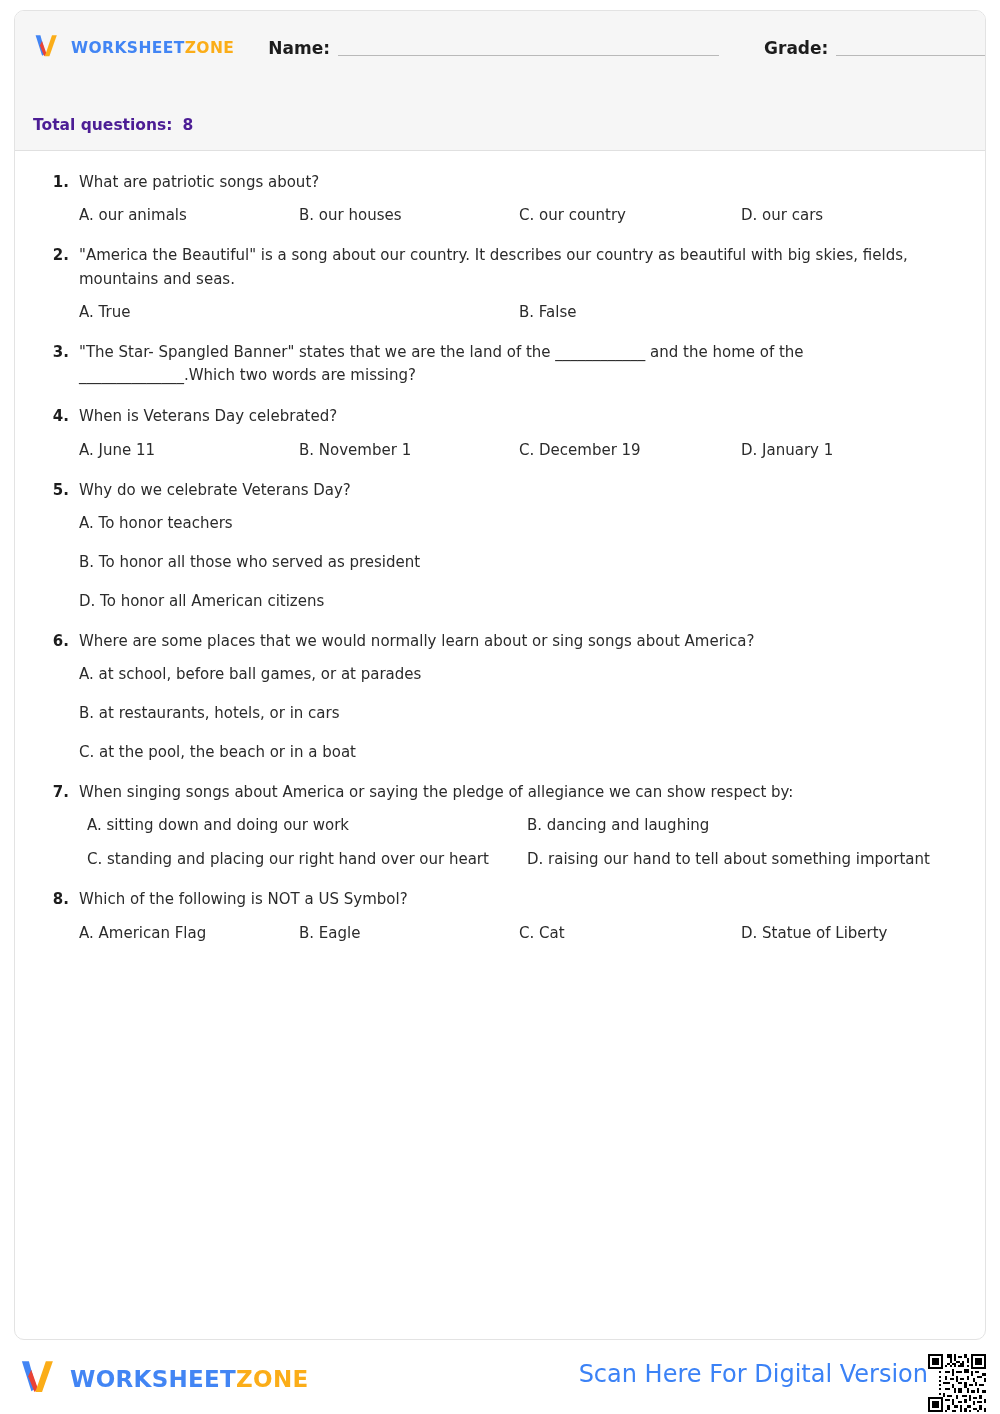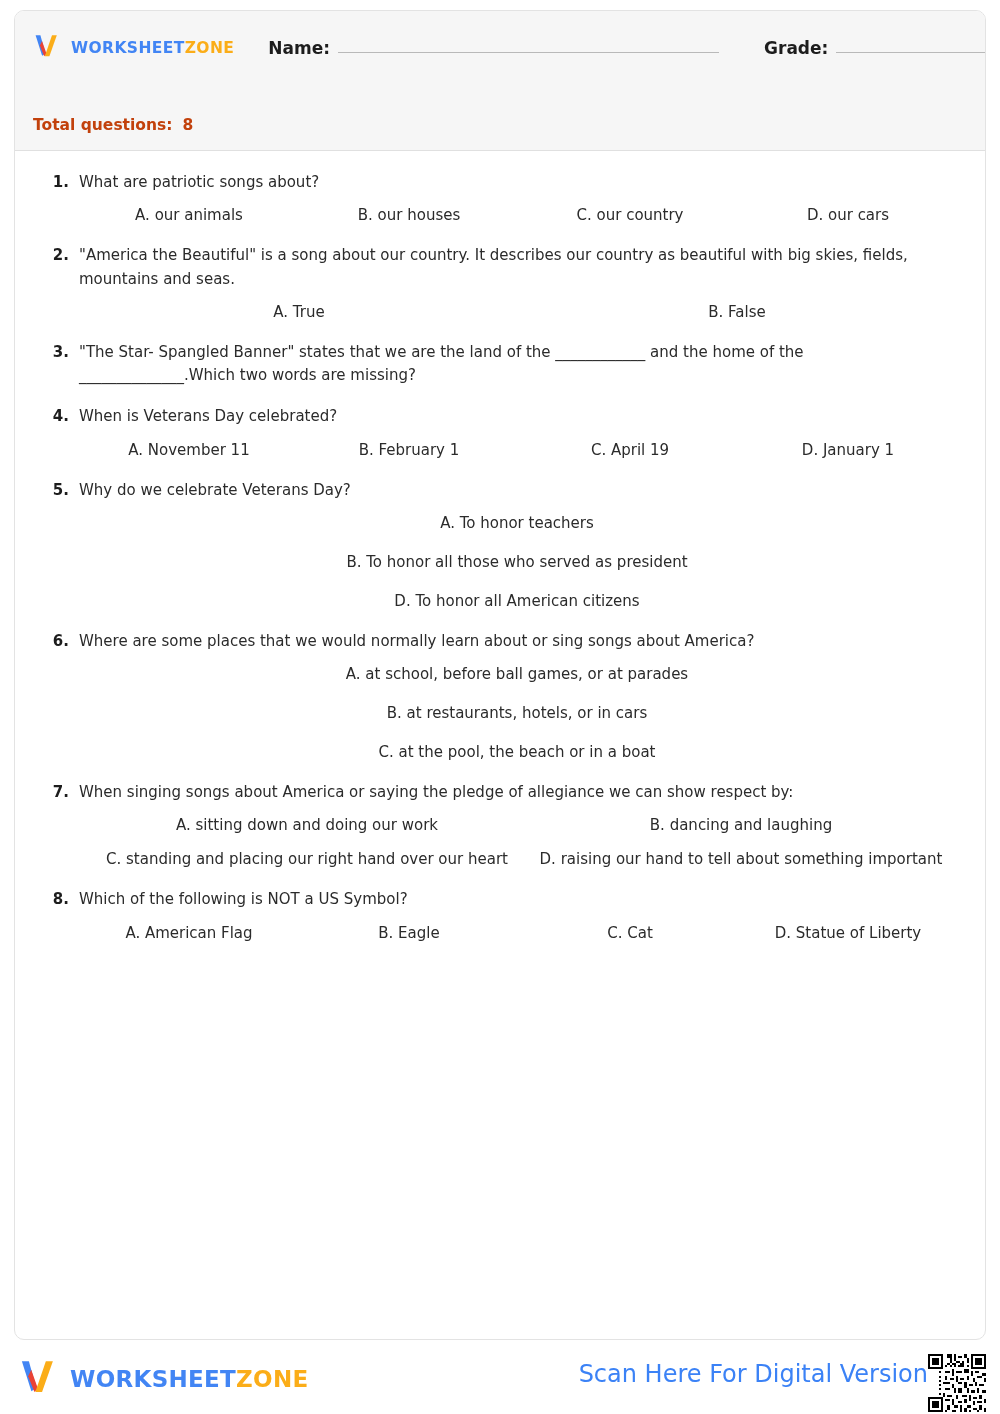--- a/index.html
+++ b/index.html
@@ -75,21 +75,21 @@
 
   .hdr-sep {
     width: 1px;
     height: 22px;
     background: #cfcfcf;
     margin: 0 16px 0 18px;
   }
 
   .field {
     display: flex;
-    align-items: flex-start;
+    align-items: center;
     white-space: nowrap;
   }
   .field-label {
     font-size: 17px;
     font-weight: bold;
     color: #1d1d1d;
   }
   .field-line {
     display: inline-block;
     border-bottom: 1px solid #b9b9b9;
@@ -99,21 +99,21 @@
   .field-name .field-line { width: 381px; }
   .field-grade { margin-left: 45px; }
   .field-grade .field-line { width: 225px; }
 
   .total-q {
     position: absolute;
     left: 18px;
     top: 105px;
     font-size: 15.5px;
     font-weight: bold;
-    color: #c2410c;
+    color: #4c1d95;
   }
   .total-q .tq-count { margin-left: 10px; }
 
   
   .sheet-body {
     padding: 20px 30px 0 28px;
   }
 
   .question {
     display: flex;
@@ -135,21 +135,20 @@
     padding-left: 10px;
   }
   .q-text {
     font-size: 15px;
     line-height: 1.55;
     color: #2b2b2b;
   }
 
   .options {
     margin-top: 11px;
-    text-align: center;
   }
   .options.cols4 {
     display: grid;
     grid-template-columns: 220px 220px 222px 1fr;
     row-gap: 13px;
   }
   .options.cols2 {
     display: grid;
     grid-template-columns: 440px 1fr;
     row-gap: 13px;
@@ -272,23 +271,23 @@
           <div class="q-num">3.</div>
           <div class="q-body">
             <div class="q-text">"The Star- Spangled Banner" states that we are the land of the ____________ and the home of the ______________.Which two words are missing?</div>
           </div>
         </div>
         <div class="question">
           <div class="q-num">4.</div>
           <div class="q-body">
             <div class="q-text">When is Veterans Day celebrated?</div>
             <div class="options cols4">
-              <div class="opt">A. November 11</div>
-              <div class="opt">B. February 1</div>
-              <div class="opt">C. April 19</div>
+              <div class="opt">A. June 11</div>
+              <div class="opt">B. November 1</div>
+              <div class="opt">C. December 19</div>
               <div class="opt">D. January 1</div>
             </div>
           </div>
         </div>
         <div class="question">
           <div class="q-num">5.</div>
           <div class="q-body">
             <div class="q-text">Why do we celebrate Veterans Day?</div>
             <div class="options cols1">
               <div class="opt">A. To honor teachers</div>

